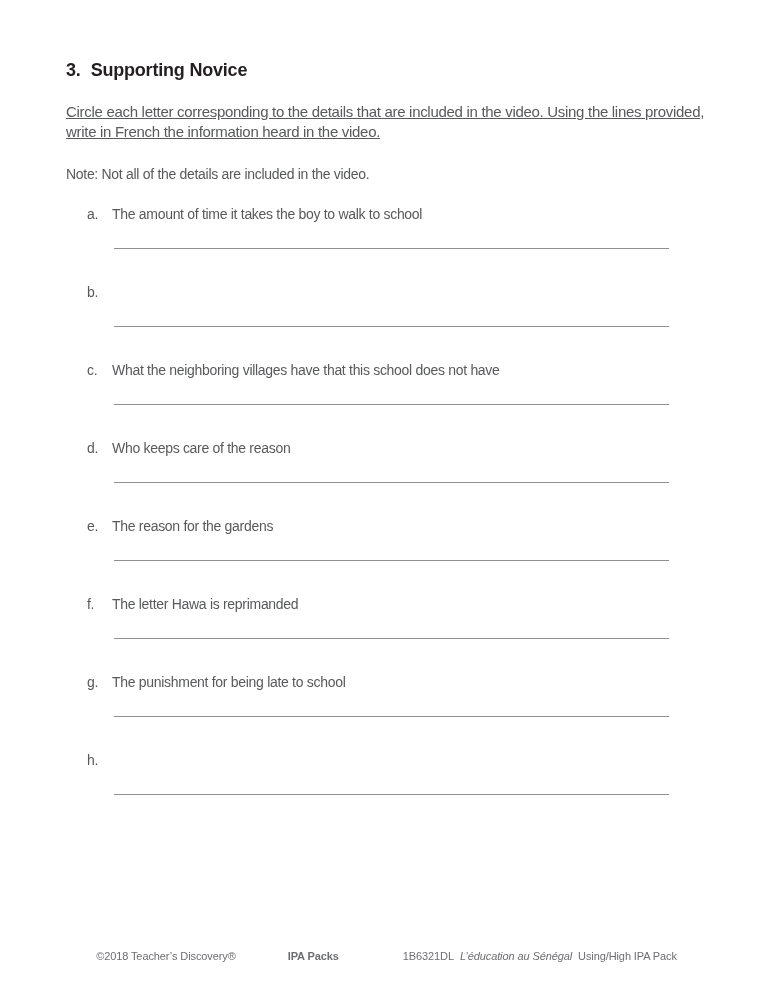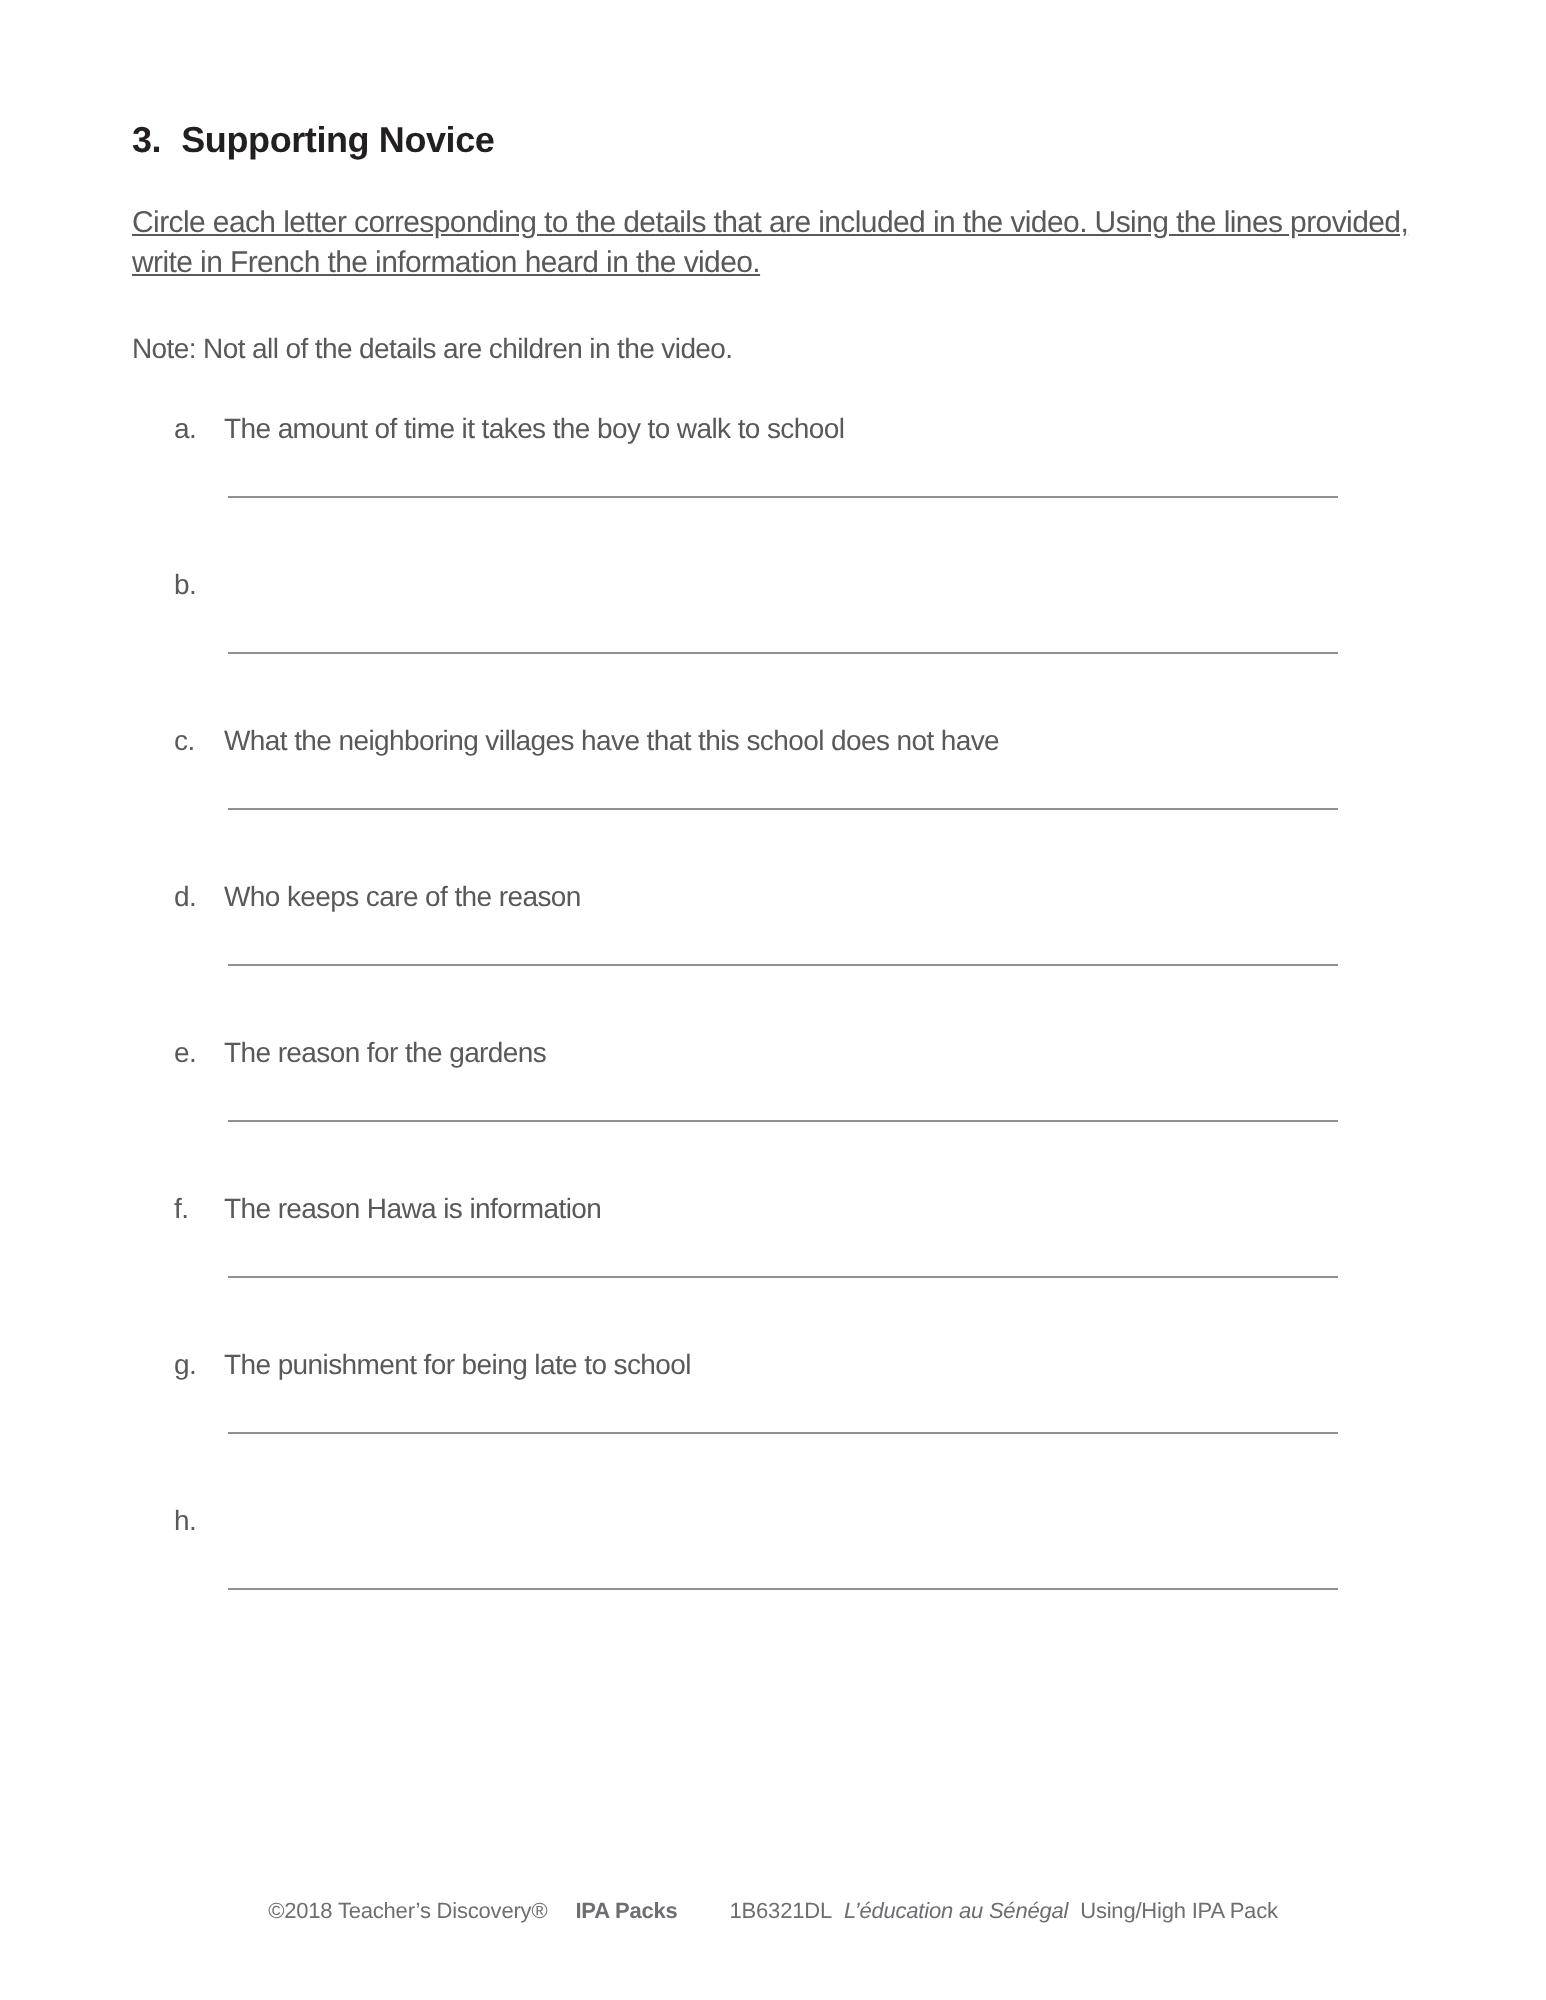--- a/index.html
+++ b/index.html
@@ -78,39 +78,40 @@
     left: 0;
     width: 773px;
     display: flex;
     justify-content: center;
     align-items: baseline;
     font-size: 11px;
     line-height: 14px;
     letter-spacing: -0.1px;
     color: var(--footer-ink);
     white-space: nowrap;
+    gap: 38px;
   }
   .footer .seg-series { margin-left: 14px; font-weight: bold; }
   .footer .seg-product { margin-left: 26px; }
   .footer .italic { font-style: italic; margin-top: 24px; }
   .footer .seg-product span { margin-right: 3px; }
   .footer .seg-product span:last-child { margin-right: 0; }
 </style>
 </head>
 <body>
 
 <div class="page">
 
   <h1 class="title">
     <span class="num">3.</span><span>Supporting Novice</span>
   </h1>
 
   <p class="instructions">Circle each letter corresponding to the details that are included in the video. Using the lines provided, write in French the information heard in the video.</p>
 
-  <p class="note">Note: Not all of the details are children in the video.</p>
+  <p class="note">Note: Not all of the details are included in the video.</p>
 
   <ol class="items">
     <li class="item">
       <div class="item-row">
         <span class="letter">a.</span>
         <span class="item-text">The amount of time it takes the boy to walk to school</span>
       </div>
       <div class="answer-line"></div>
     </li>
     <li class="item">
@@ -136,21 +137,21 @@
     <li class="item">
       <div class="item-row">
         <span class="letter">e.</span>
         <span class="item-text">The reason for the gardens</span>
       </div>
       <div class="answer-line"></div>
     </li>
     <li class="item">
       <div class="item-row">
         <span class="letter">f.</span>
-        <span class="item-text">The reason Hawa is information</span>
+        <span class="item-text">The letter Hawa is reprimanded</span>
       </div>
       <div class="answer-line"></div>
     </li>
     <li class="item">
       <div class="item-row">
         <span class="letter">g.</span>
         <span class="item-text">The punishment for being late to school</span>
       </div>
       <div class="answer-line"></div>
     </li>

